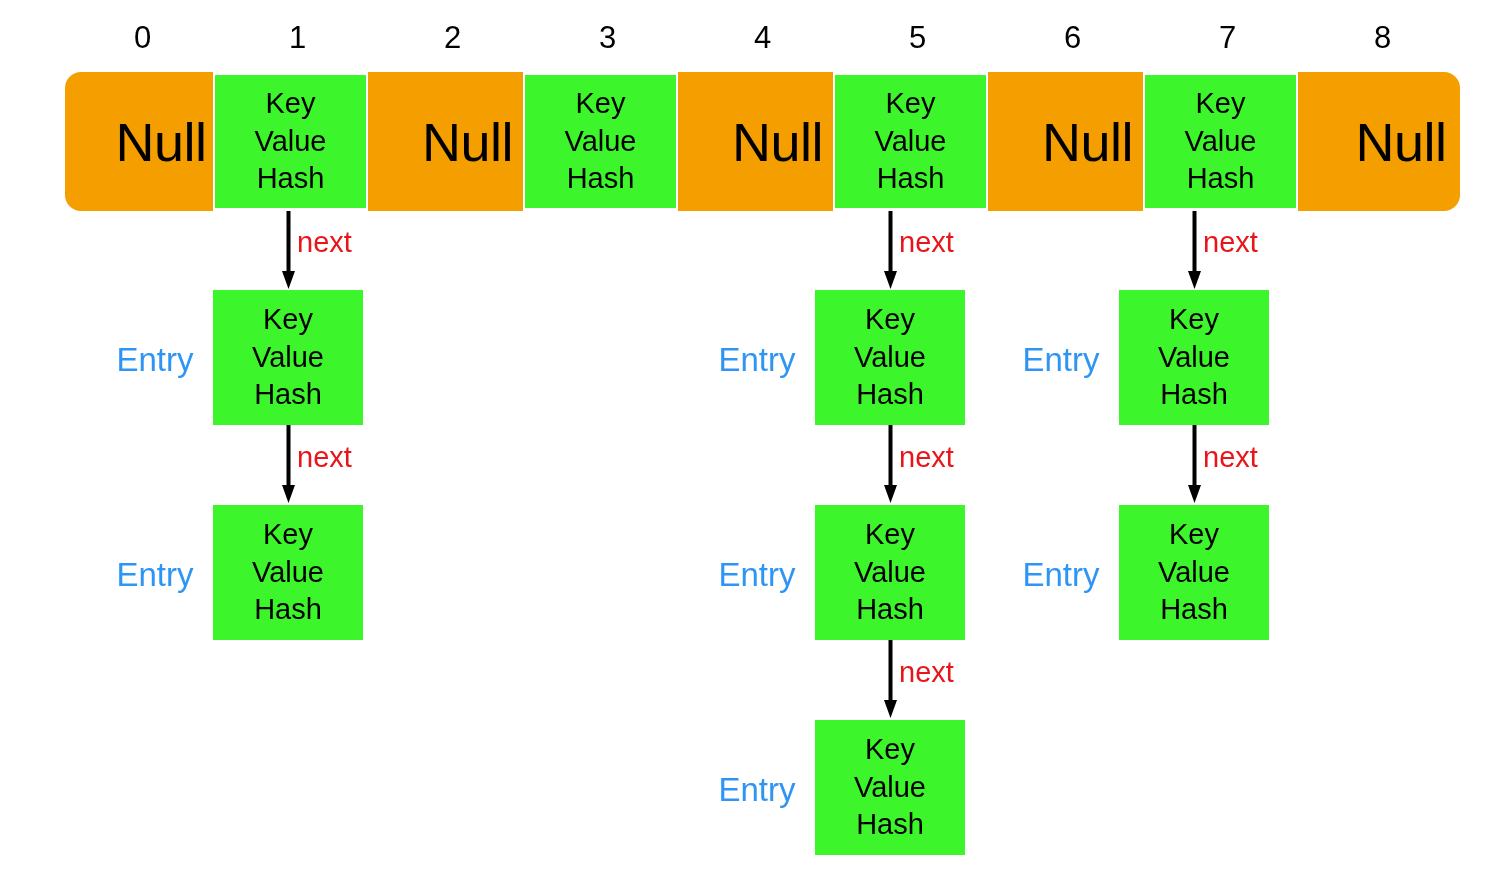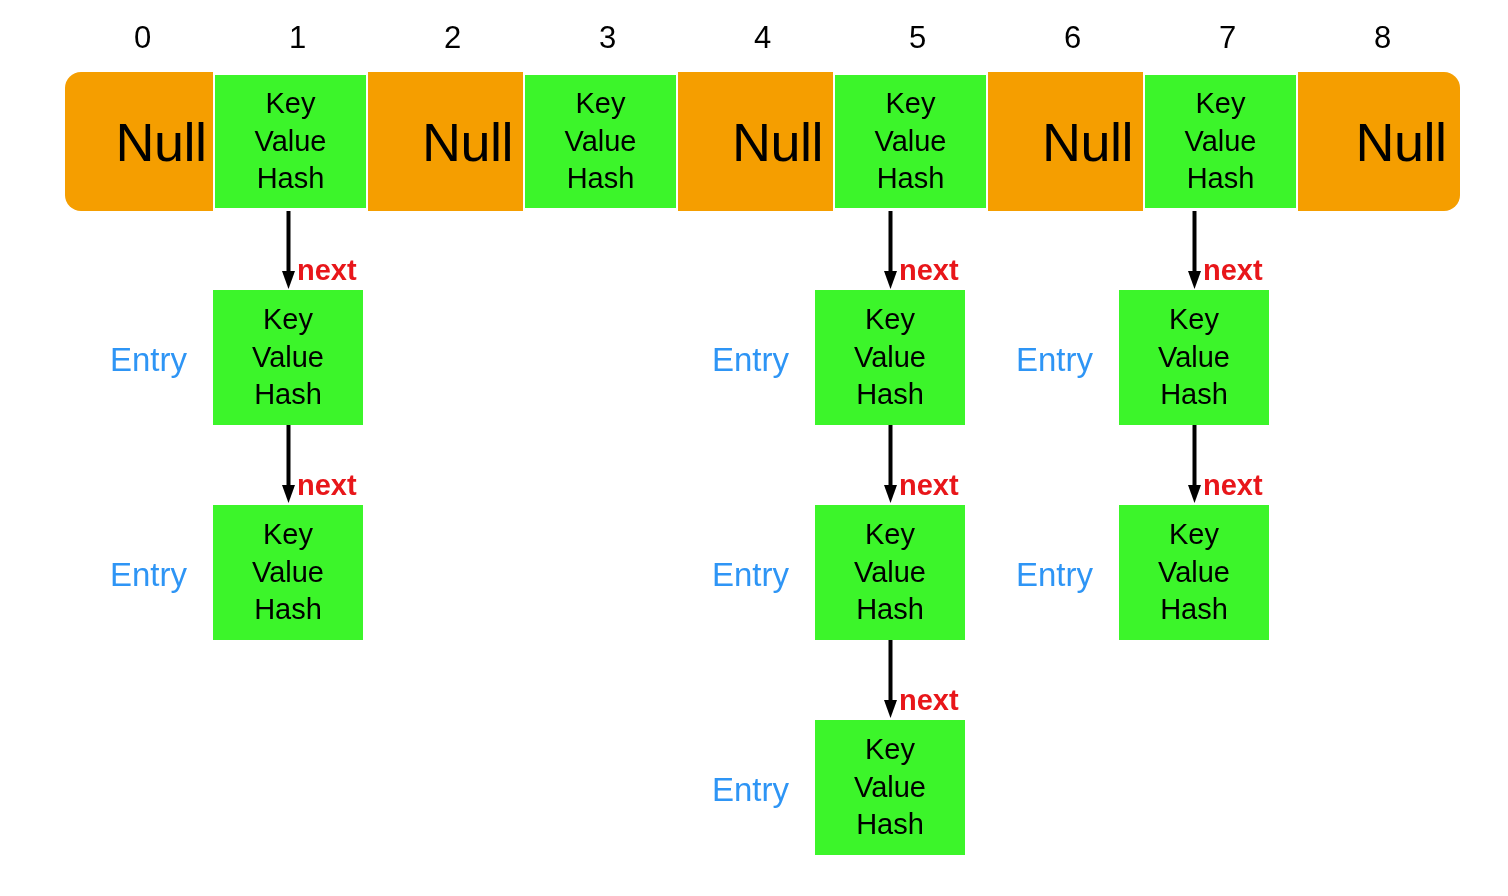--- a/index.html
+++ b/index.html
@@ -102,38 +102,37 @@
     text-align: center;
   }
 
   
   .entry-label {
     position: absolute;
     font-size: 33px;
     line-height: 33px;
     color: #2E95F5;
     white-space: nowrap;
-    text-align: left;
+    text-align: center;
   }
 
   
   .arrow {
     position: absolute;
   }
   .arrow svg { display: block; }
 
   
   .next-label {
     position: absolute;
     font-size: 29px;
     line-height: 29px;
     color: #E8161A;
-    font-weight: bold;
+    font-weight: normal;
     white-space: nowrap;
-    margin-top: 28px;
   }
 </style>
 </head>
 <body>
 
 <div id="diagram">
 
   <div class="index-label" style="left:65px;  top:22px;">0</div>
   <div class="index-label" style="left:220px; top:22px;">1</div>
   <div class="index-label" style="left:375px; top:22px;">2</div>

